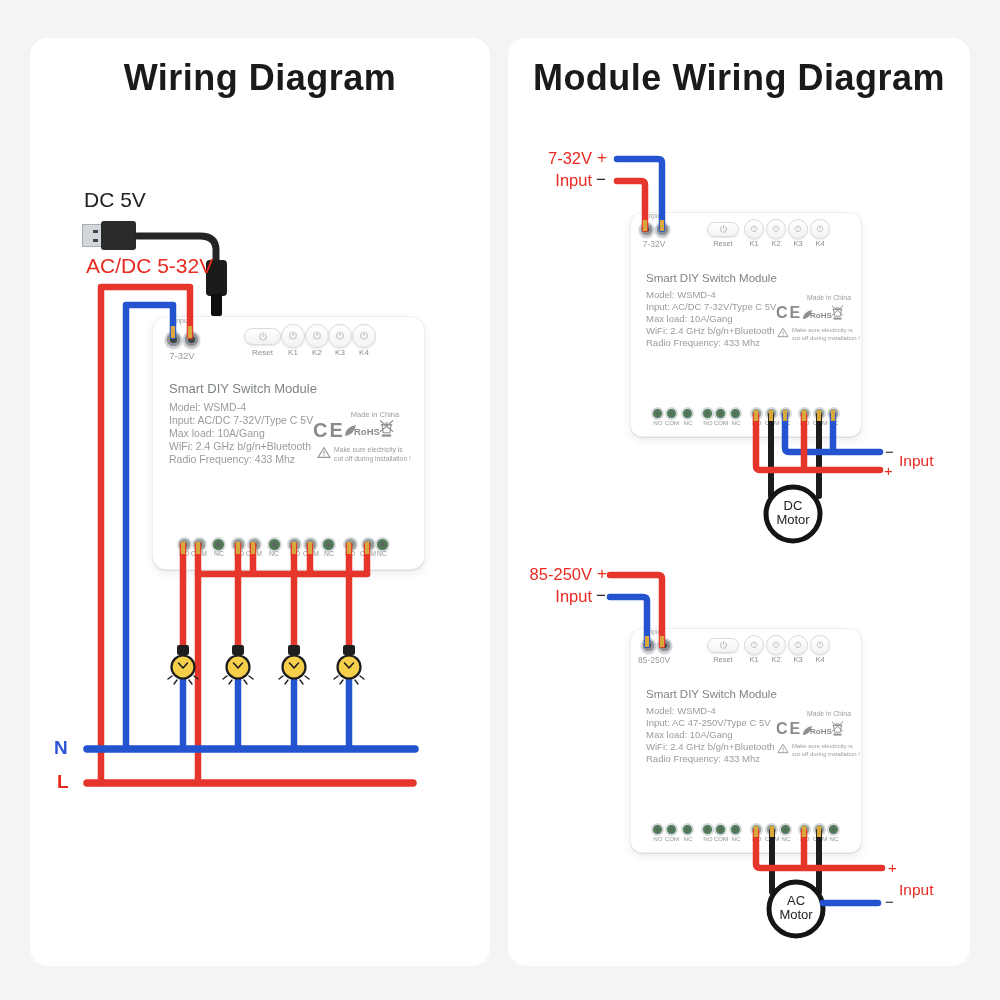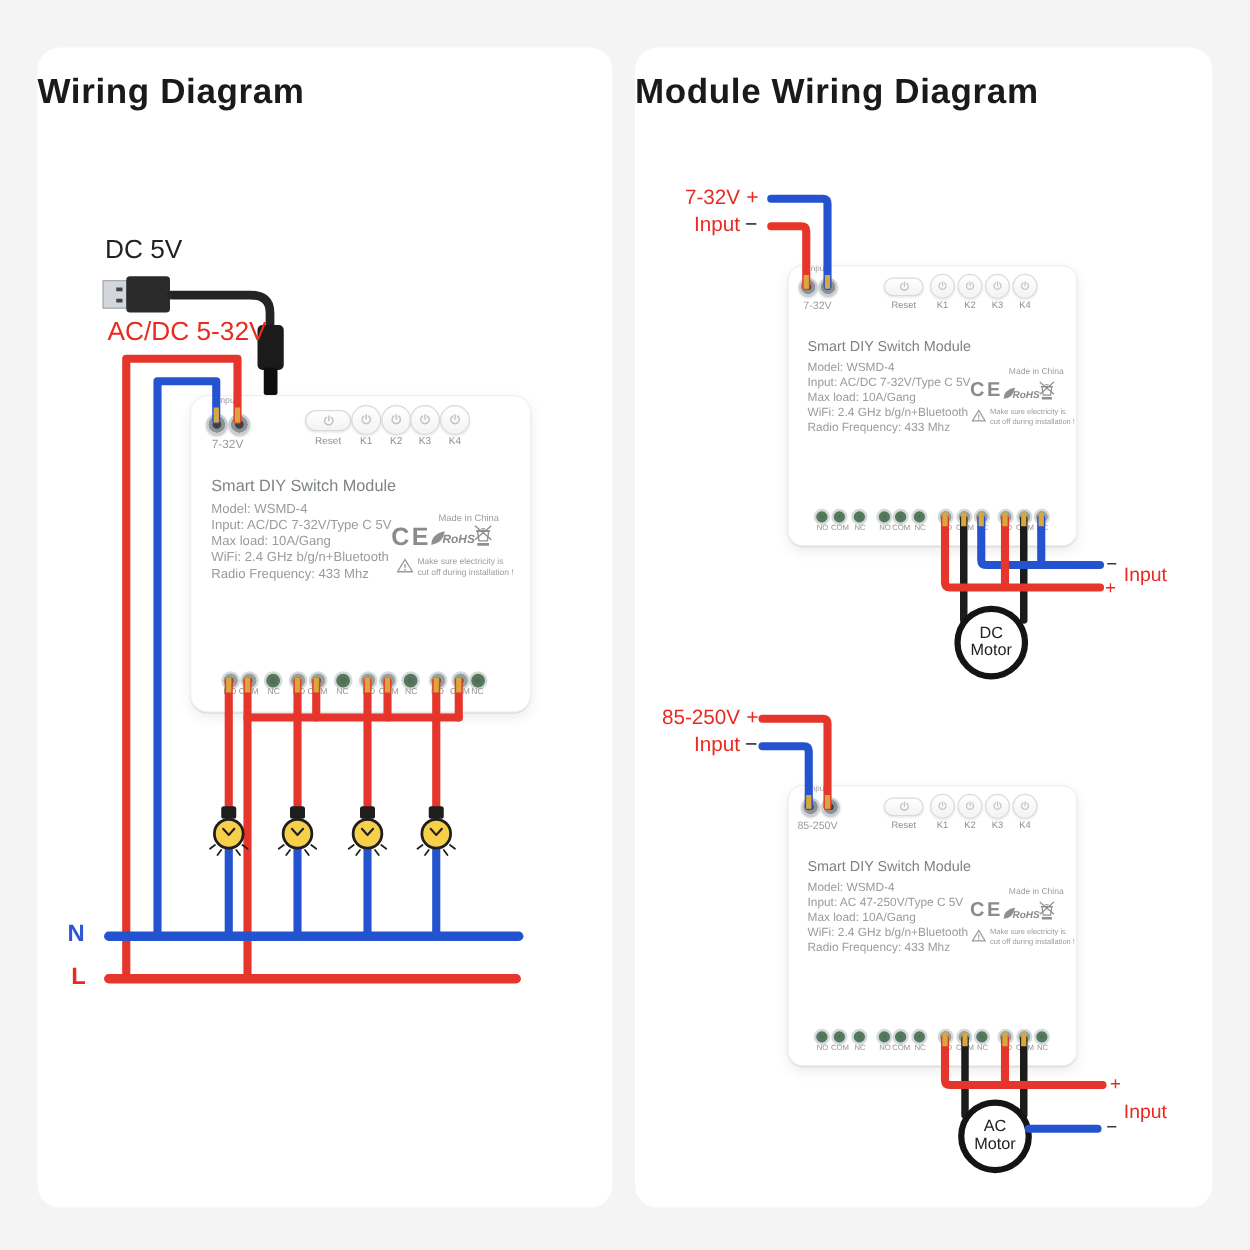--- a/index.html
+++ b/index.html
@@ -1,38 +1,38 @@
 <!DOCTYPE html>
 <html><head>
 <meta charset="utf-8">
 <style>
   html,body{margin:0;padding:0}
   body{width:1000px;height:1000px;position:relative;background:#f4f4f5;font-family:"Liberation Sans",sans-serif;overflow:hidden}
   .card{position:absolute;background:#fff;border-radius:18px}
-  .card-title{position:absolute;text-align:left;font-size:28px;font-weight:700;color:#1a1a1a;letter-spacing:.5px}
+  .card-title{position:absolute;text-align:center;font-size:36px;font-weight:700;color:#1a1a1a;letter-spacing:.5px}
   .lab{position:absolute;line-height:1;white-space:nowrap}
   .red{color:#e82a20}.blu{color:#3056d6}.blk{color:#222}
   .module{position:absolute;background:#fff;border:1px solid #efefef;border-radius:14px;box-shadow:0 4px 10px rgba(0,0,0,.07),0 1px 0 #e9e9e9}
   .module>*{position:absolute}
   .iterm{border-radius:50%;background:#3f4144;border:2px solid #caced2;box-shadow:inset 0 0 0 3px #8c9196,0 1px 2px rgba(0,0,0,.25);box-sizing:border-box}
   .term{border-radius:50%;background:#5f655f;border:2px solid #d6d9db;box-shadow:inset 0 0 0 3px #98a09a;box-sizing:border-box}
   .term.green{box-shadow:inset 0 0 0 3px #4e7d58}
   .btn{background:linear-gradient(#ffffff,#f3f3f3);border:1.5px solid #dadada;border-radius:50%;display:flex;align-items:center;justify-content:center;box-shadow:0 1px 2px rgba(0,0,0,.10);box-sizing:border-box}
   .btn.pill{border-radius:12px}
   .pwr{display:block}
   .pwr svg{width:100%;height:100%;display:block}
   .pwr path{stroke:#c3c3c3;stroke-width:2;fill:none;stroke-linecap:round}
   .blab{text-align:center;color:#8e8e8e}
   .tag{text-align:center;color:#9c9c9c}
   .mtitle{font-weight:400;color:#7e8386}
   .spec{color:#9b9b9b}
   .madein{text-align:center;color:#9c9c9c}
   .cemark{color:#8b8b8b;letter-spacing:2px;font-weight:600}
   .rohs{display:flex;align-items:flex-end}
-  .rohs span{font-style:italic;font-weight:700;color:#8a8a8a;margin-left:-3px}
+  .rohs span{font-weight:700;color:#8a8a8a;margin-left:-3px}
   .warn{display:flex}
   .warntxt{color:#9c9c9c;line-height:1.3;margin-left:3px}
   .io{text-align:center;color:#8f948f}
   
   .mod-lg{width:271px;height:252px}
   .mod-lg .iterm{width:17px;height:17px}
   .mod-lg .itag{left:15px;top:0;width:28px;font-size:7px}
   .mod-lg .vtag{left:4px;top:33px;width:50px;font-size:9.5px}
   .mod-lg .btn.round{width:24px;height:24px}
   .mod-lg .pill .pwr{width:12px;height:12px}

